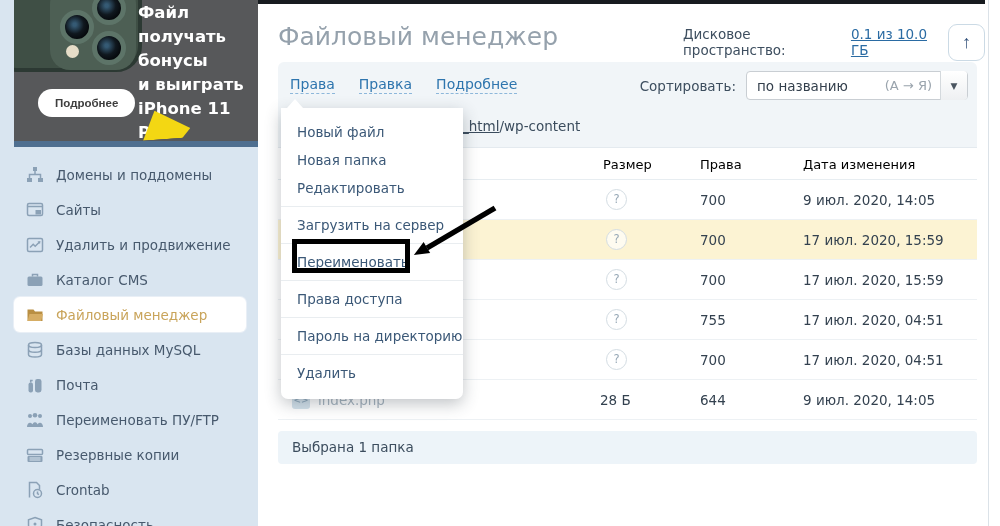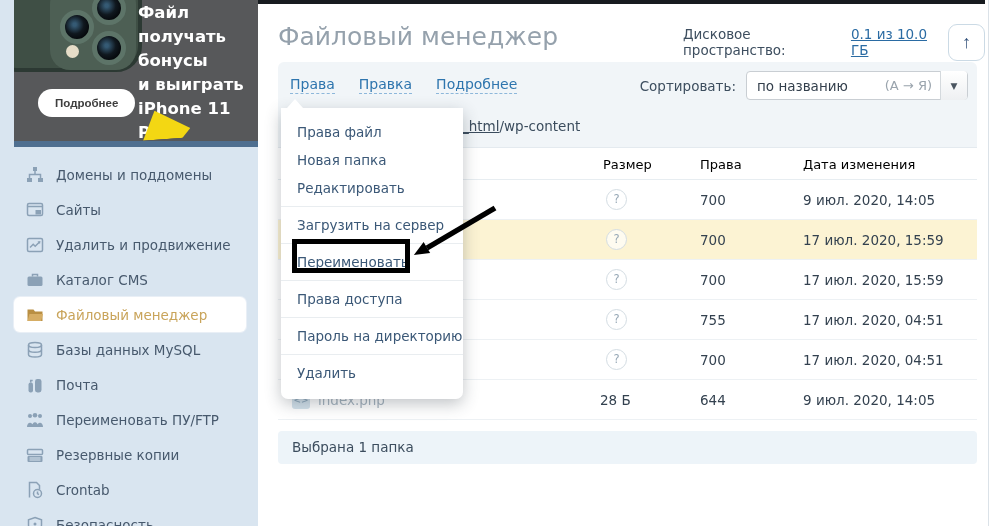--- a/index.html
+++ b/index.html
@@ -280,21 +280,21 @@
         <span class="cell-size-txt">28 Б</span>
         <span class="cell-rights">644</span>
         <span class="cell-date">9 июл. 2020, 14:05</span>
       </div>
     </section>
 
     <div class="footer-bar">Выбрана 1 папка</div>
 
     <div class="dd-caret"></div>
     <div class="dropdown">
-      <div class="dd-item">Права файл</div>
+      <div class="dd-item">Новый файл</div>
       <div class="dd-item">Новая папка</div>
       <div class="dd-item">Редактировать</div>
       <div class="dd-sep"></div>
       <div class="dd-item">Загрузить на сервер</div>
       <div class="dd-sep"></div>
       <div class="dd-item">Переименовать</div>
       <div class="dd-sep"></div>
       <div class="dd-item">Права доступа</div>
       <div class="dd-sep"></div>
       <div class="dd-item">Пароль на директорию</div>

